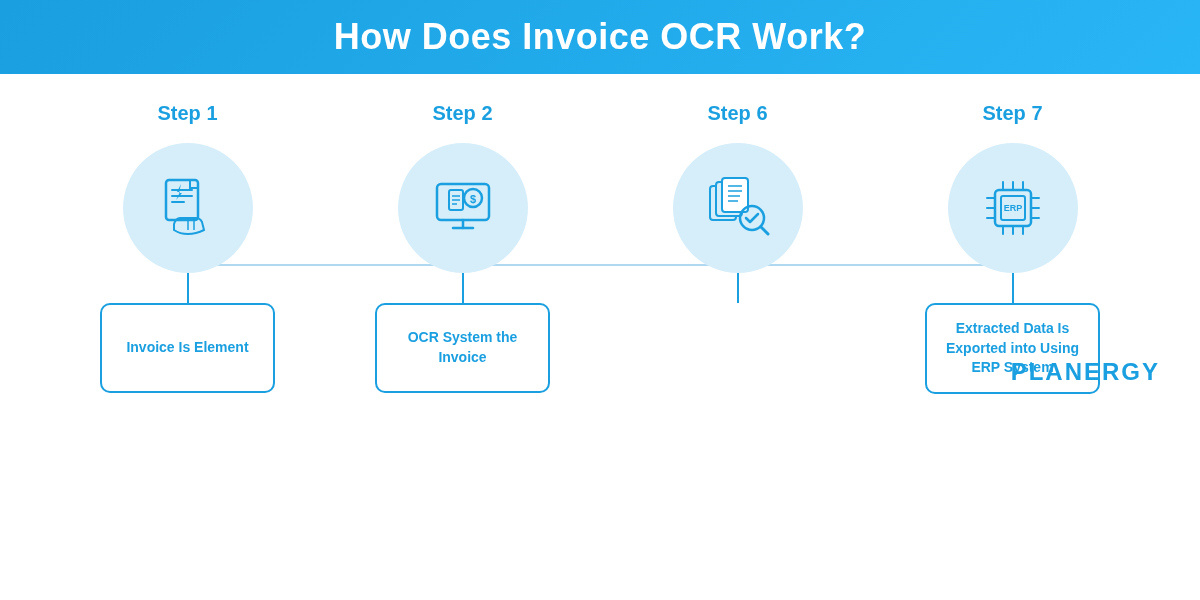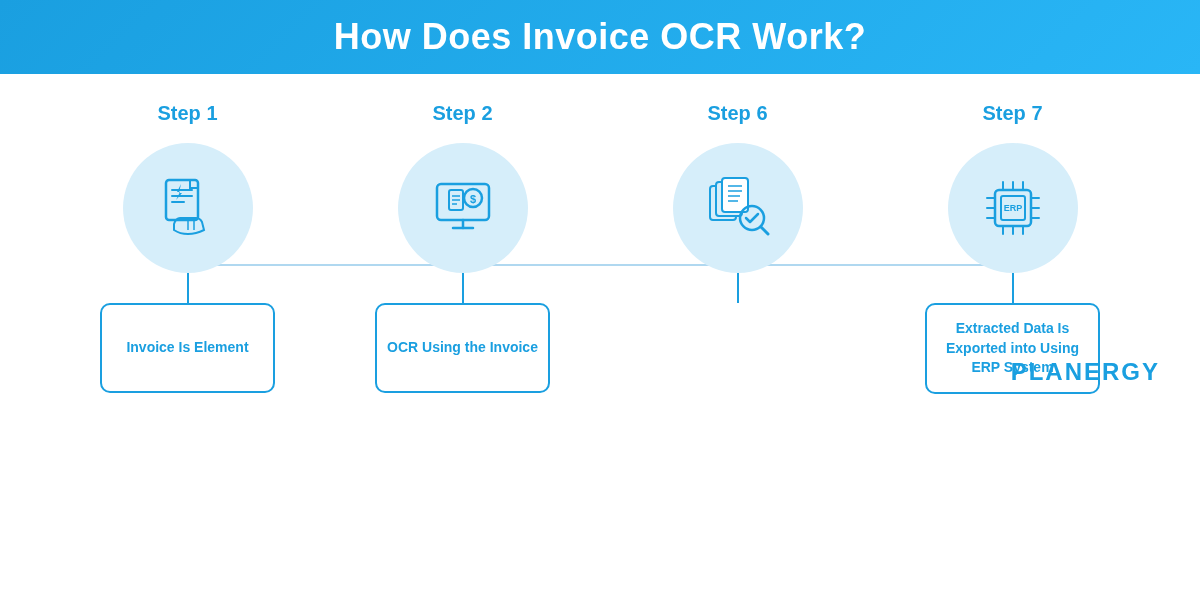--- a/index.html
+++ b/index.html
@@ -160,21 +160,21 @@
           <line x1="25" y1="24" x2="33" y2="24" stroke="#1a9fe0" stroke-width="1.5"></line>
           <line x1="25" y1="28" x2="33" y2="28" stroke="#1a9fe0" stroke-width="1.5"></line>
           <line x1="25" y1="32" x2="30" y2="32" stroke="#1a9fe0" stroke-width="1.5"></line>
 
           <circle cx="46" cy="26" r="9" stroke="#1a9fe0" stroke-width="2.5" fill="none"></circle>
           <text x="46" y="31" text-anchor="middle" fill="#1a9fe0" font-size="11" font-weight="700" font-family="Arial">$</text>
         </svg>
       </div>
       <div class="line-under-circle"></div>
       <div class="desc-box">
-        <span>OCR Using the Invoice</span>
+        <span>OCR System the Invoice</span>
       </div>
     </div>
 
     <div class="step-col">
       <div class="step-label">Step 6</div>
       <div class="circle-icon">
 
         <svg viewBox="0 0 72 72" fill="none" xmlns="http://www.w3.org/2000/svg">
 
           <rect x="8" y="14" width="26" height="34" rx="3" stroke="#1a9fe0" stroke-width="2" fill="#d6eefa"></rect>

